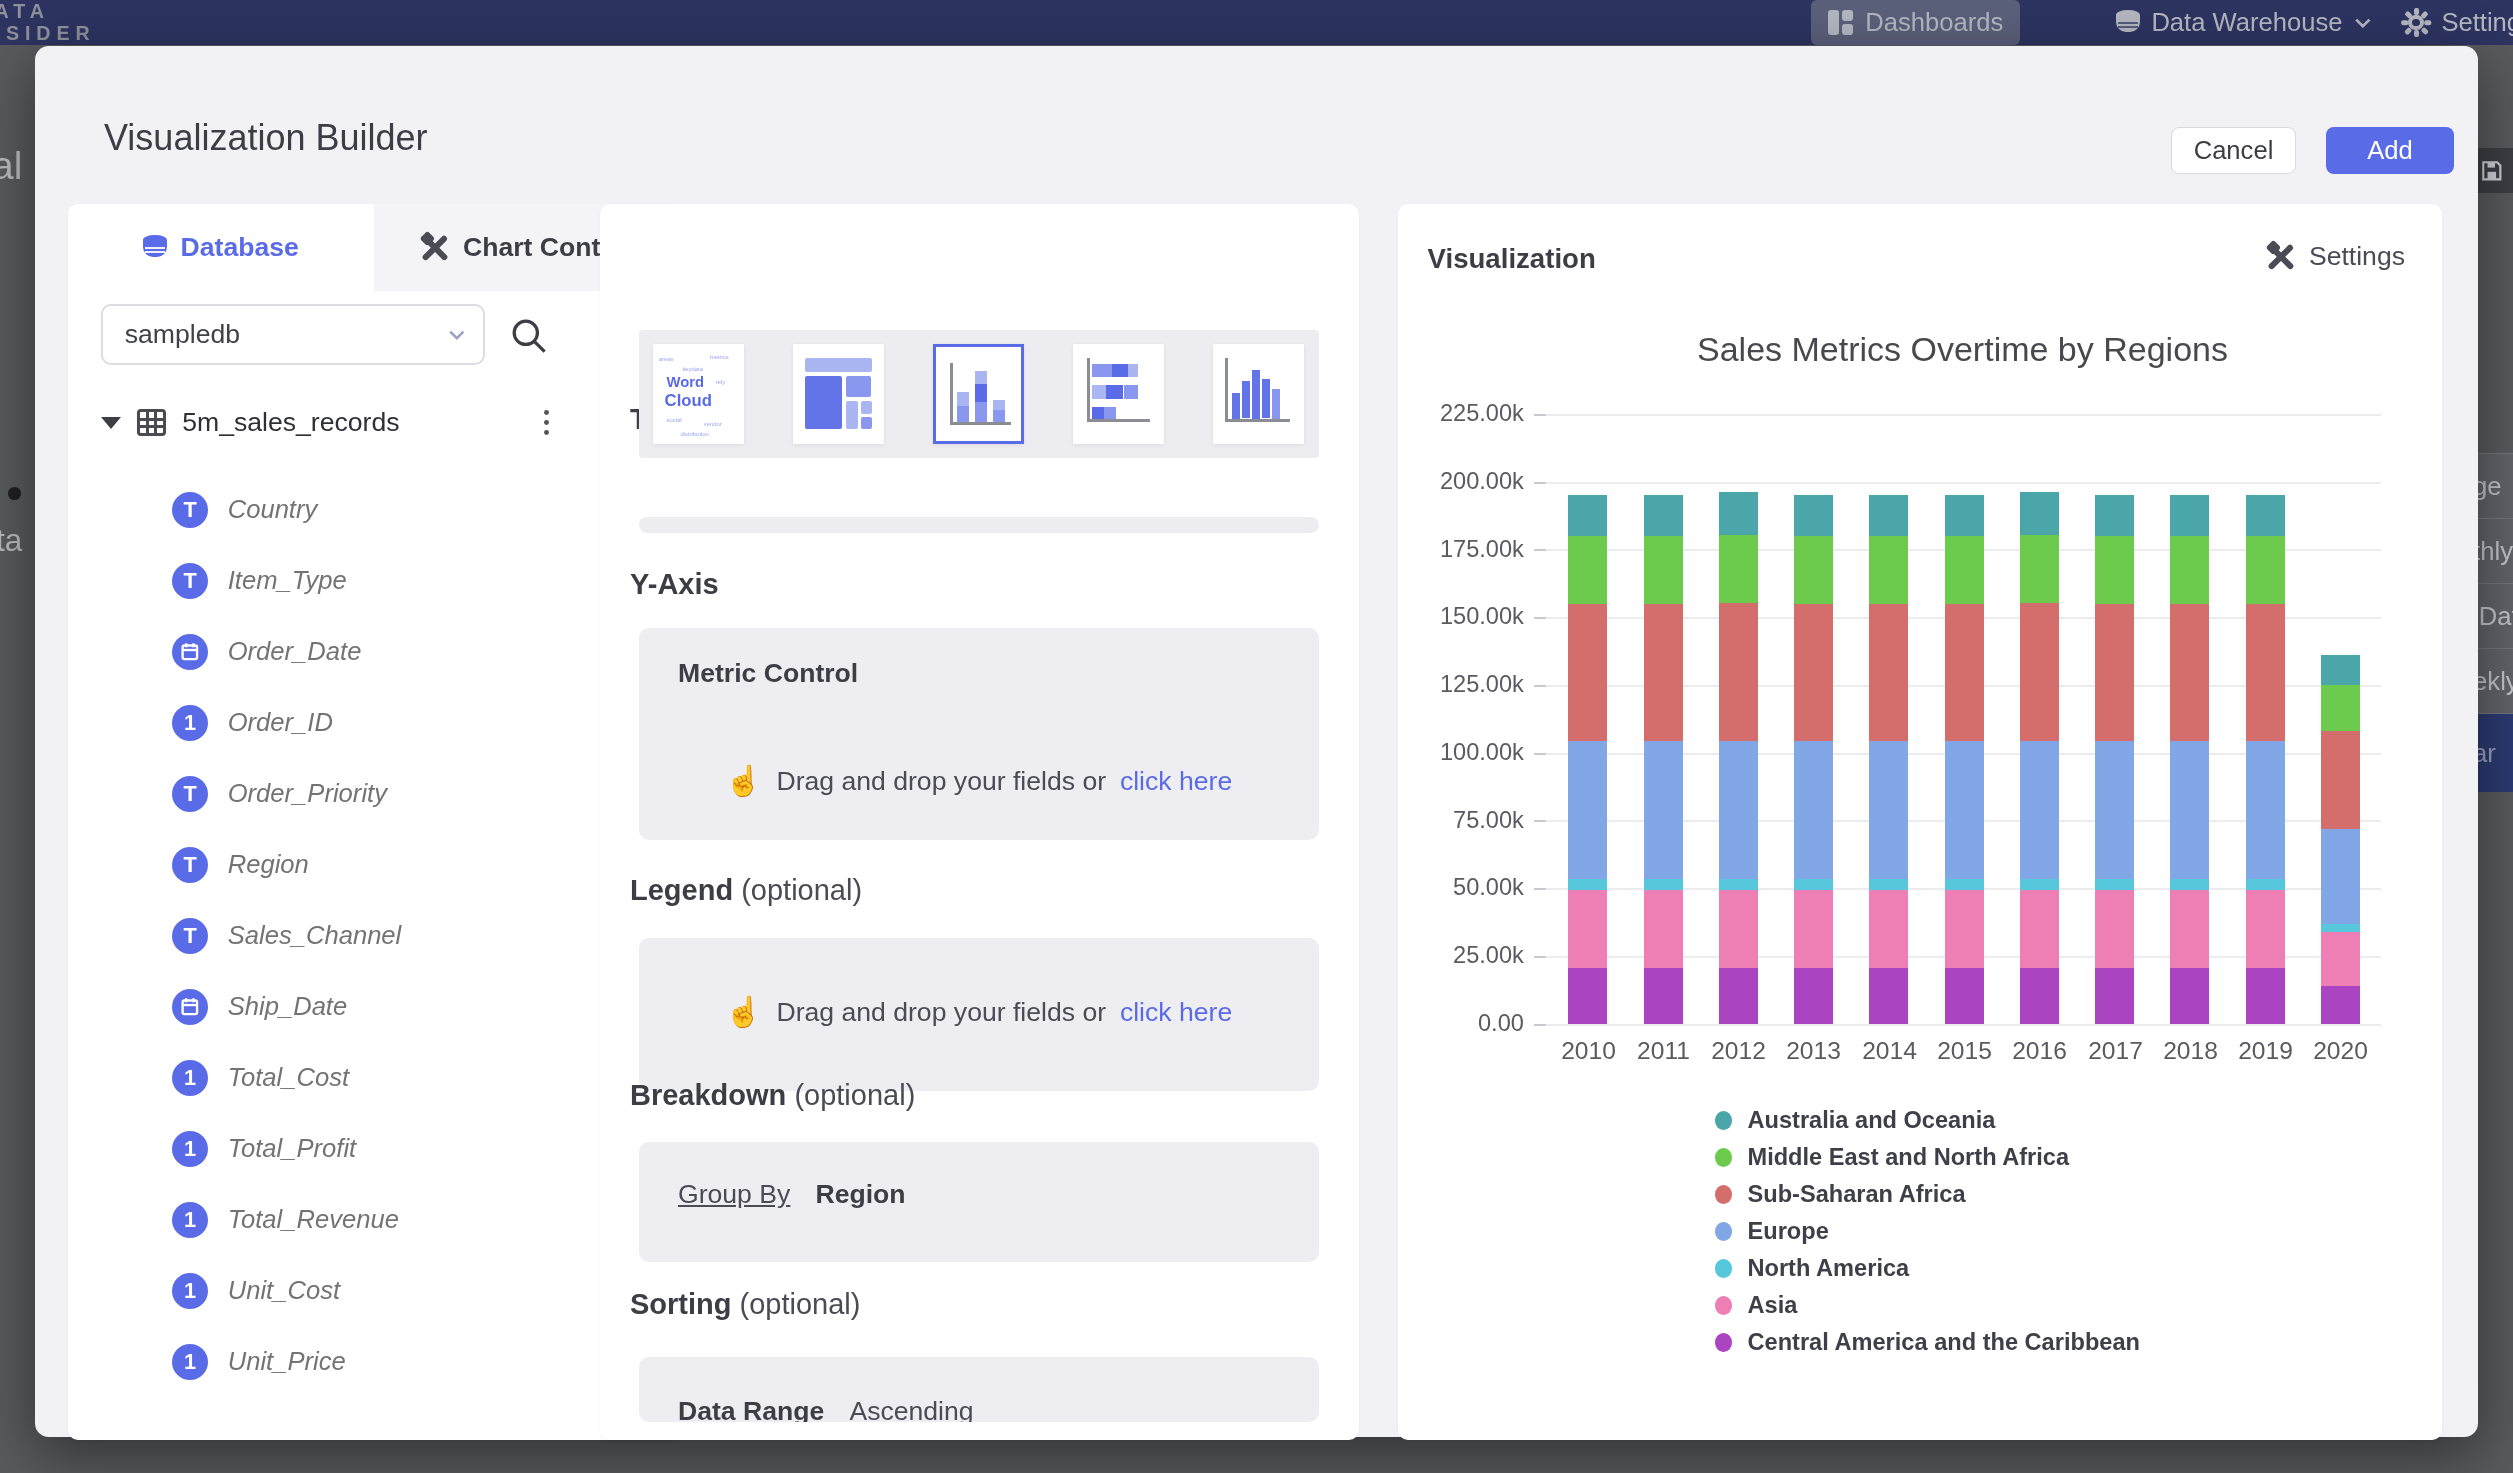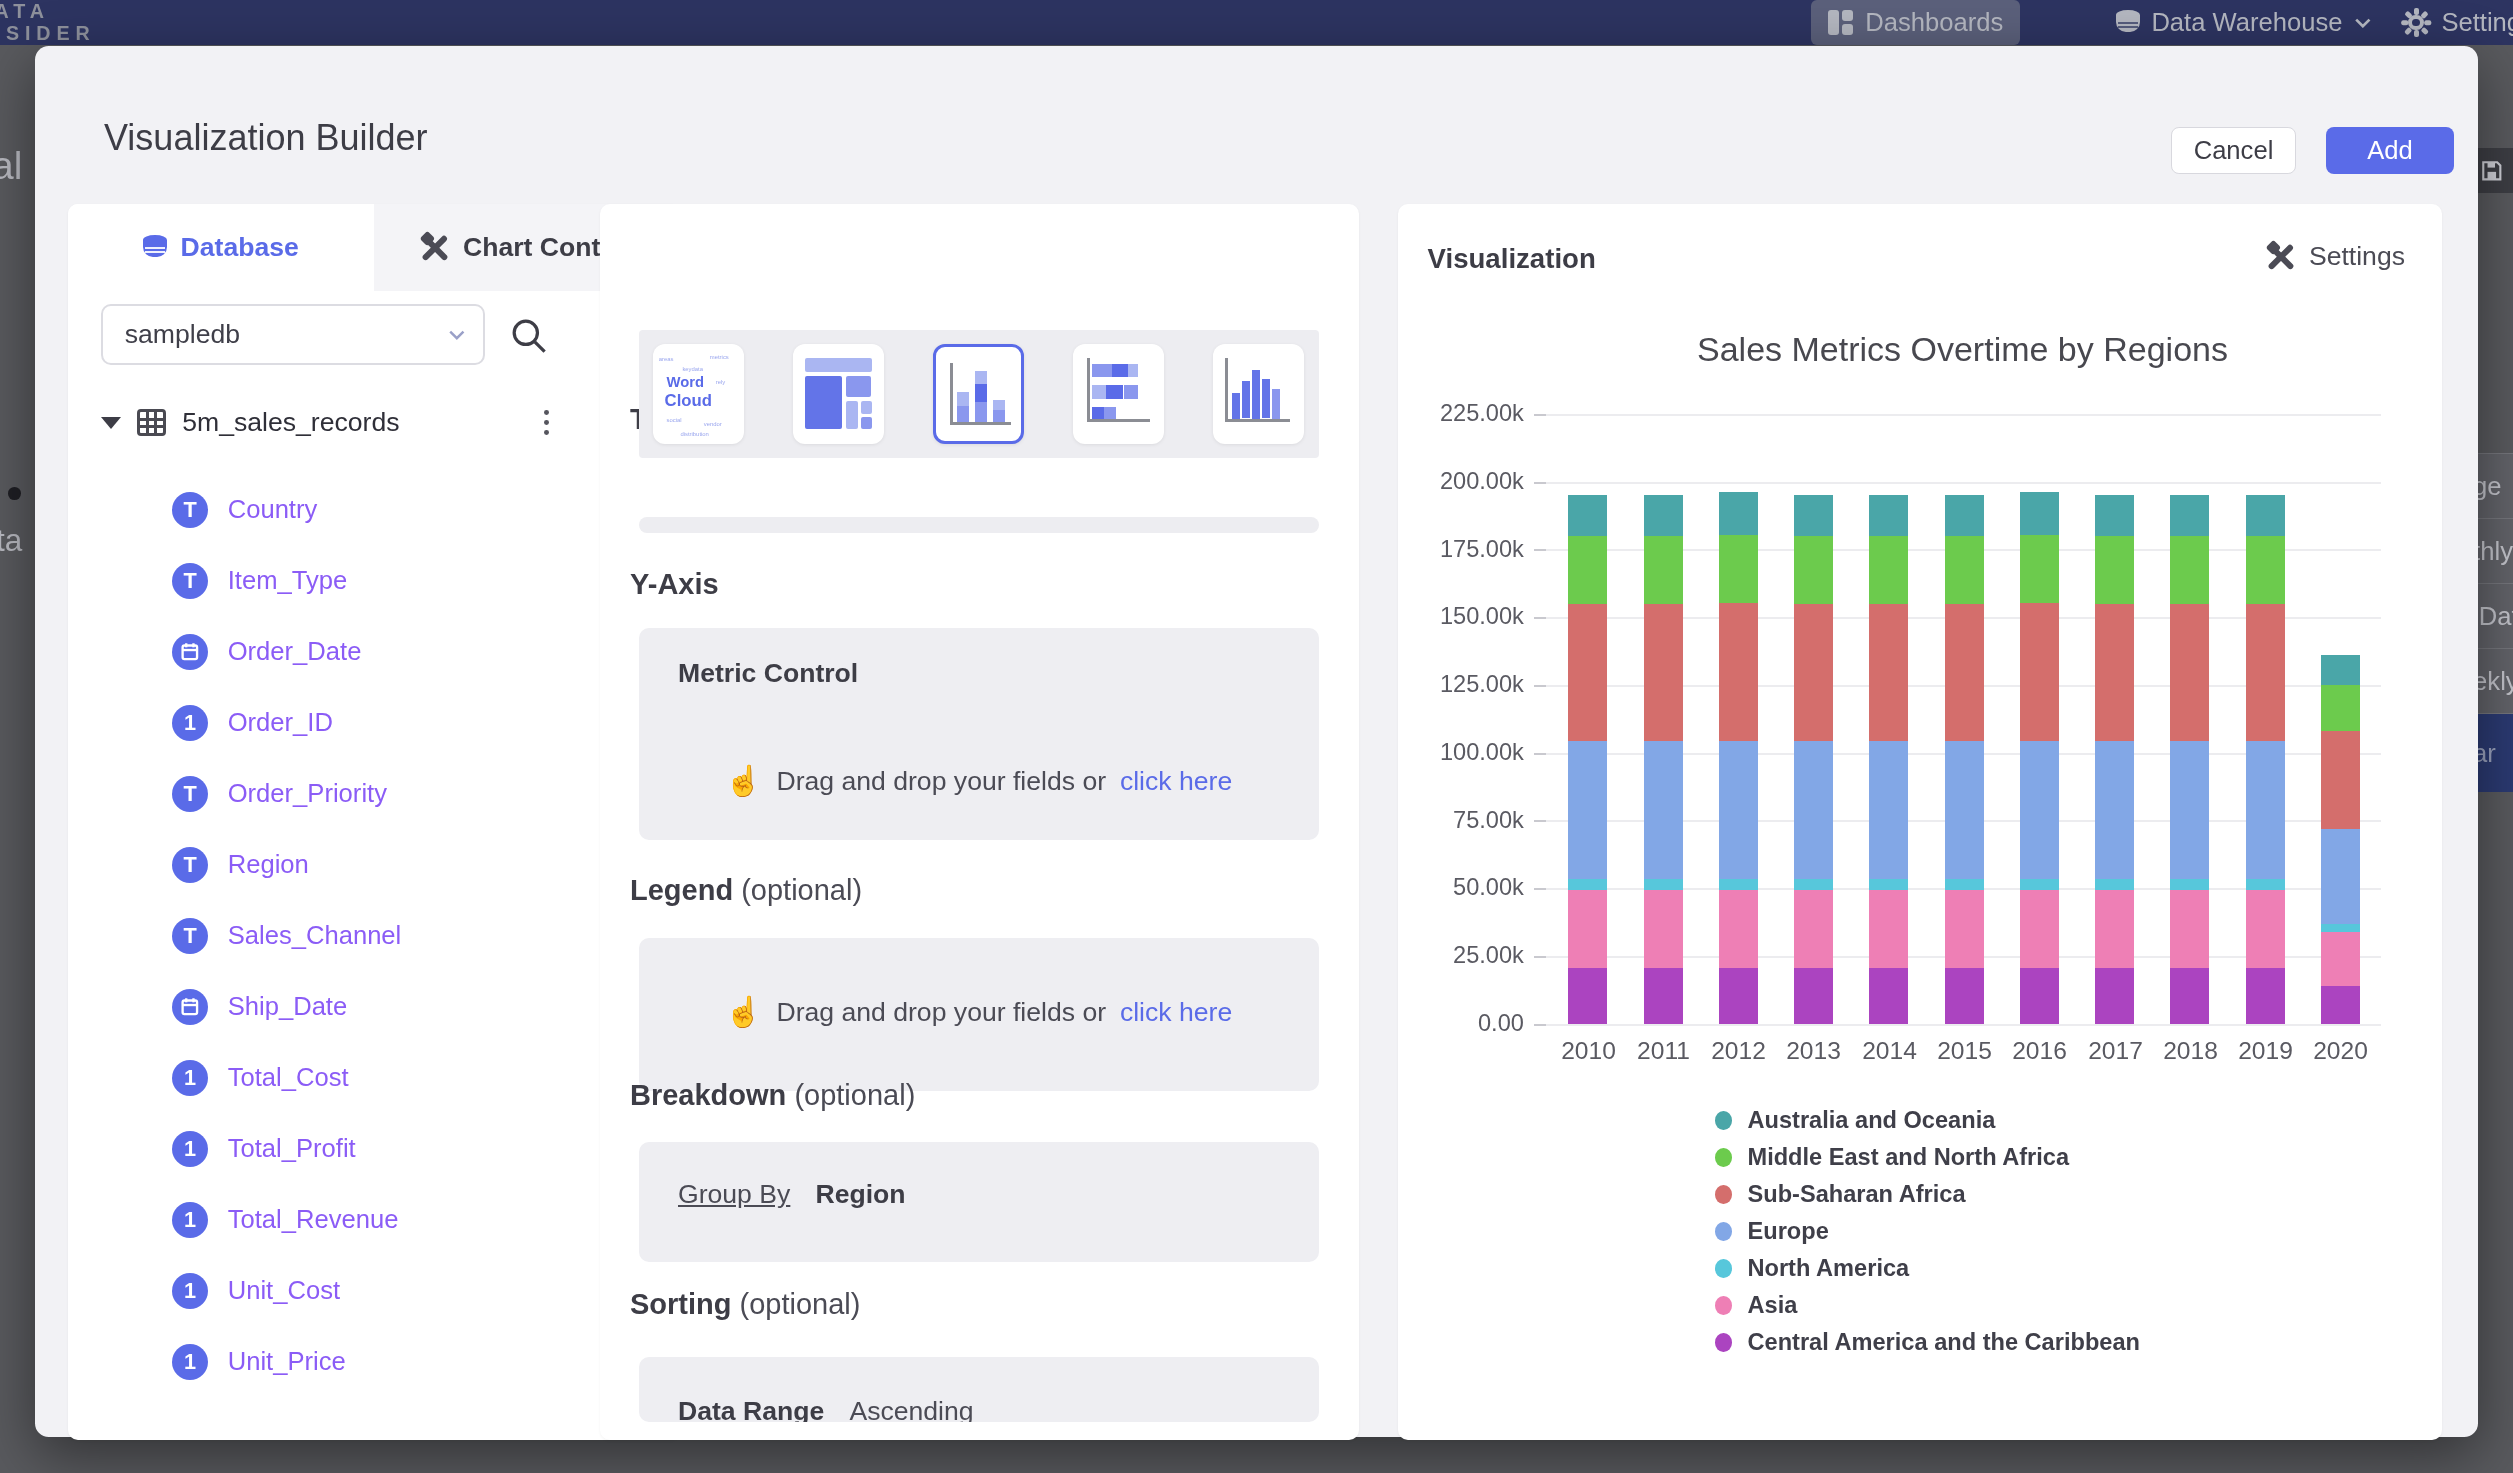--- a/index.html
+++ b/index.html
@@ -66,28 +66,28 @@
   .tbl-icon .h { left:0; top:5.9px; width:23.6px; height:3px; }
   .tbl-icon .h2{ left:0; top:12.8px; width:23.6px; height:3px; }
   .tbl-icon .v { left:5.9px; top:0; width:3px; height:21.7px; }
   .tbl-icon .v2{ left:13.8px; top:0; width:3px; height:21.7px; }
   .tree-label { font-size:26.6px; font-weight:500; color:#2f2f38; }
   .kebab { margin-left:auto; width:7.9px; display:flex; flex-direction:column; gap:4.9px; align-items:center; cursor:pointer; }
   .kebab i { width:4.9px; height:4.9px; border-radius:50%; background:#55555e; }
   .fields { position:absolute; left:0; top:270px; width:100%; }
   .field-row { height:71px; display:flex; align-items:center; padding-left:104px; gap:19.7px; cursor:grab; }
   .f-icon { width:36px; height:36px; border-radius:50%; background:#5a6be8; color:#fff; display:flex; align-items:center; justify-content:center; font-size:21.7px; font-weight:700; flex:0 0 36px; }
-  .f-label { font-size:25.6px; color:#8b5cf6; }
+  .f-label { font-size:25.6px; color:#737373;font-style:italic; }
 
   
   .sec-head { position:absolute; left:30px; font-size:29px; font-weight:700; color:#3d3d46; }
   .sec-head .opt { font-weight:400; color:#4b4b55; }
   .viewall { position:absolute; right:39px; top:199px; display:flex; align-items:center; gap:11.8px; font-size:26.6px; color:#55555e; cursor:pointer; }
   .thumb-strip { position:absolute; left:39px; top:126px; width:680px; height:128px; background:#ededf1; border-radius:3.9px; display:flex; align-items:center; gap:49px; padding:0 13.8px; overflow:hidden; }
-  .thumb { width:91px; height:100px; background:#fff; border-radius:12px; position:relative; flex:0 0 91px; cursor:pointer; box-shadow:0 1px 3.9px rgba(0,0,0,.08); }
+  .thumb { width:91px; height:100px; background:#fff; border-radius:0; position:relative; flex:0 0 91px; cursor:pointer; box-shadow:0 1px 3.9px rgba(0,0,0,.08); }
   .thumb.selected { border:3px solid #5a6be8; }
   .thumb i { position:absolute; }
   .wc-word { color:#5a6be8; font-weight:700; position:absolute; }
   .wc-mini { color:#9aa6ee; font-size:5.9px; position:absolute; }
   .scroll-track { position:absolute; left:39px; top:313px; width:680px; height:15.8px; background:#ededf1; border-radius:7.9px; cursor:pointer; }
   .panel { position:absolute; left:39px; width:680px; background:#eeeef2; border-radius:9.9px; }
   .panel-title { position:absolute; left:39px; top:29.6px; font-size:26.6px; font-weight:700; color:#3d3d46; }
   .drop-line { position:absolute; left:0; width:100%; display:flex; align-items:center; justify-content:center; gap:13.8px; font-size:26.6px; color:#4b4b55; }
   .drop-line .link { color:#5a6be8; cursor:pointer; }
   .hand { font-size:29.6px; color:#4b4b55; }

